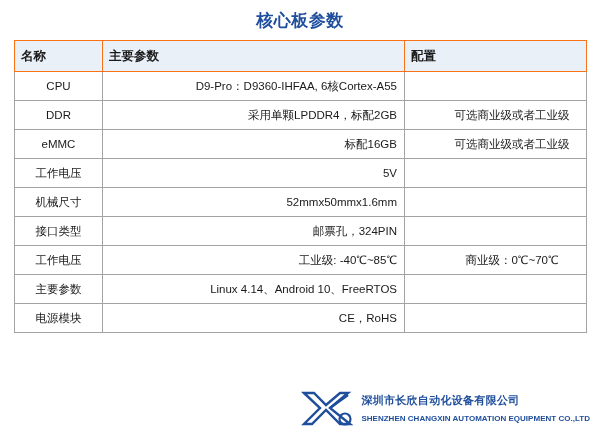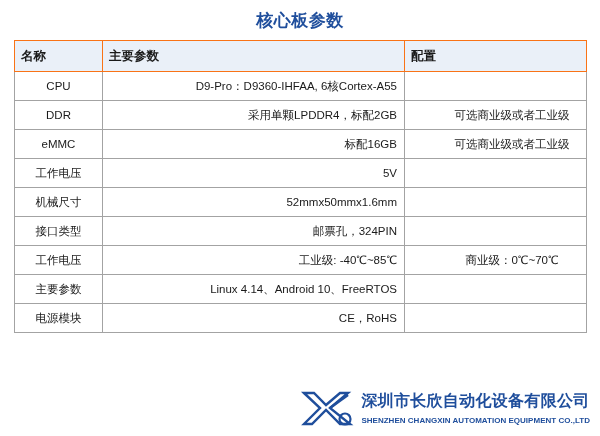--- a/index.html
+++ b/index.html
@@ -76,21 +76,21 @@
   .logo-mark {
     width: 54px;
     height: 42px;
     margin-right: 7px;
     flex: none;
   }
   .logo-text {
     line-height: 1.12;
   }
   .logo-cn {
-    font-size: 16px;
+    font-size: 11px;
     font-weight: bold;
     color: #1f4e9c;
     letter-spacing: 0.3px;
   }
   .logo-en {
     font-size: 8px;
     font-weight: bold;
     color: #1f4e9c;
     letter-spacing: 0.02px;
     margin-top: 8px;

